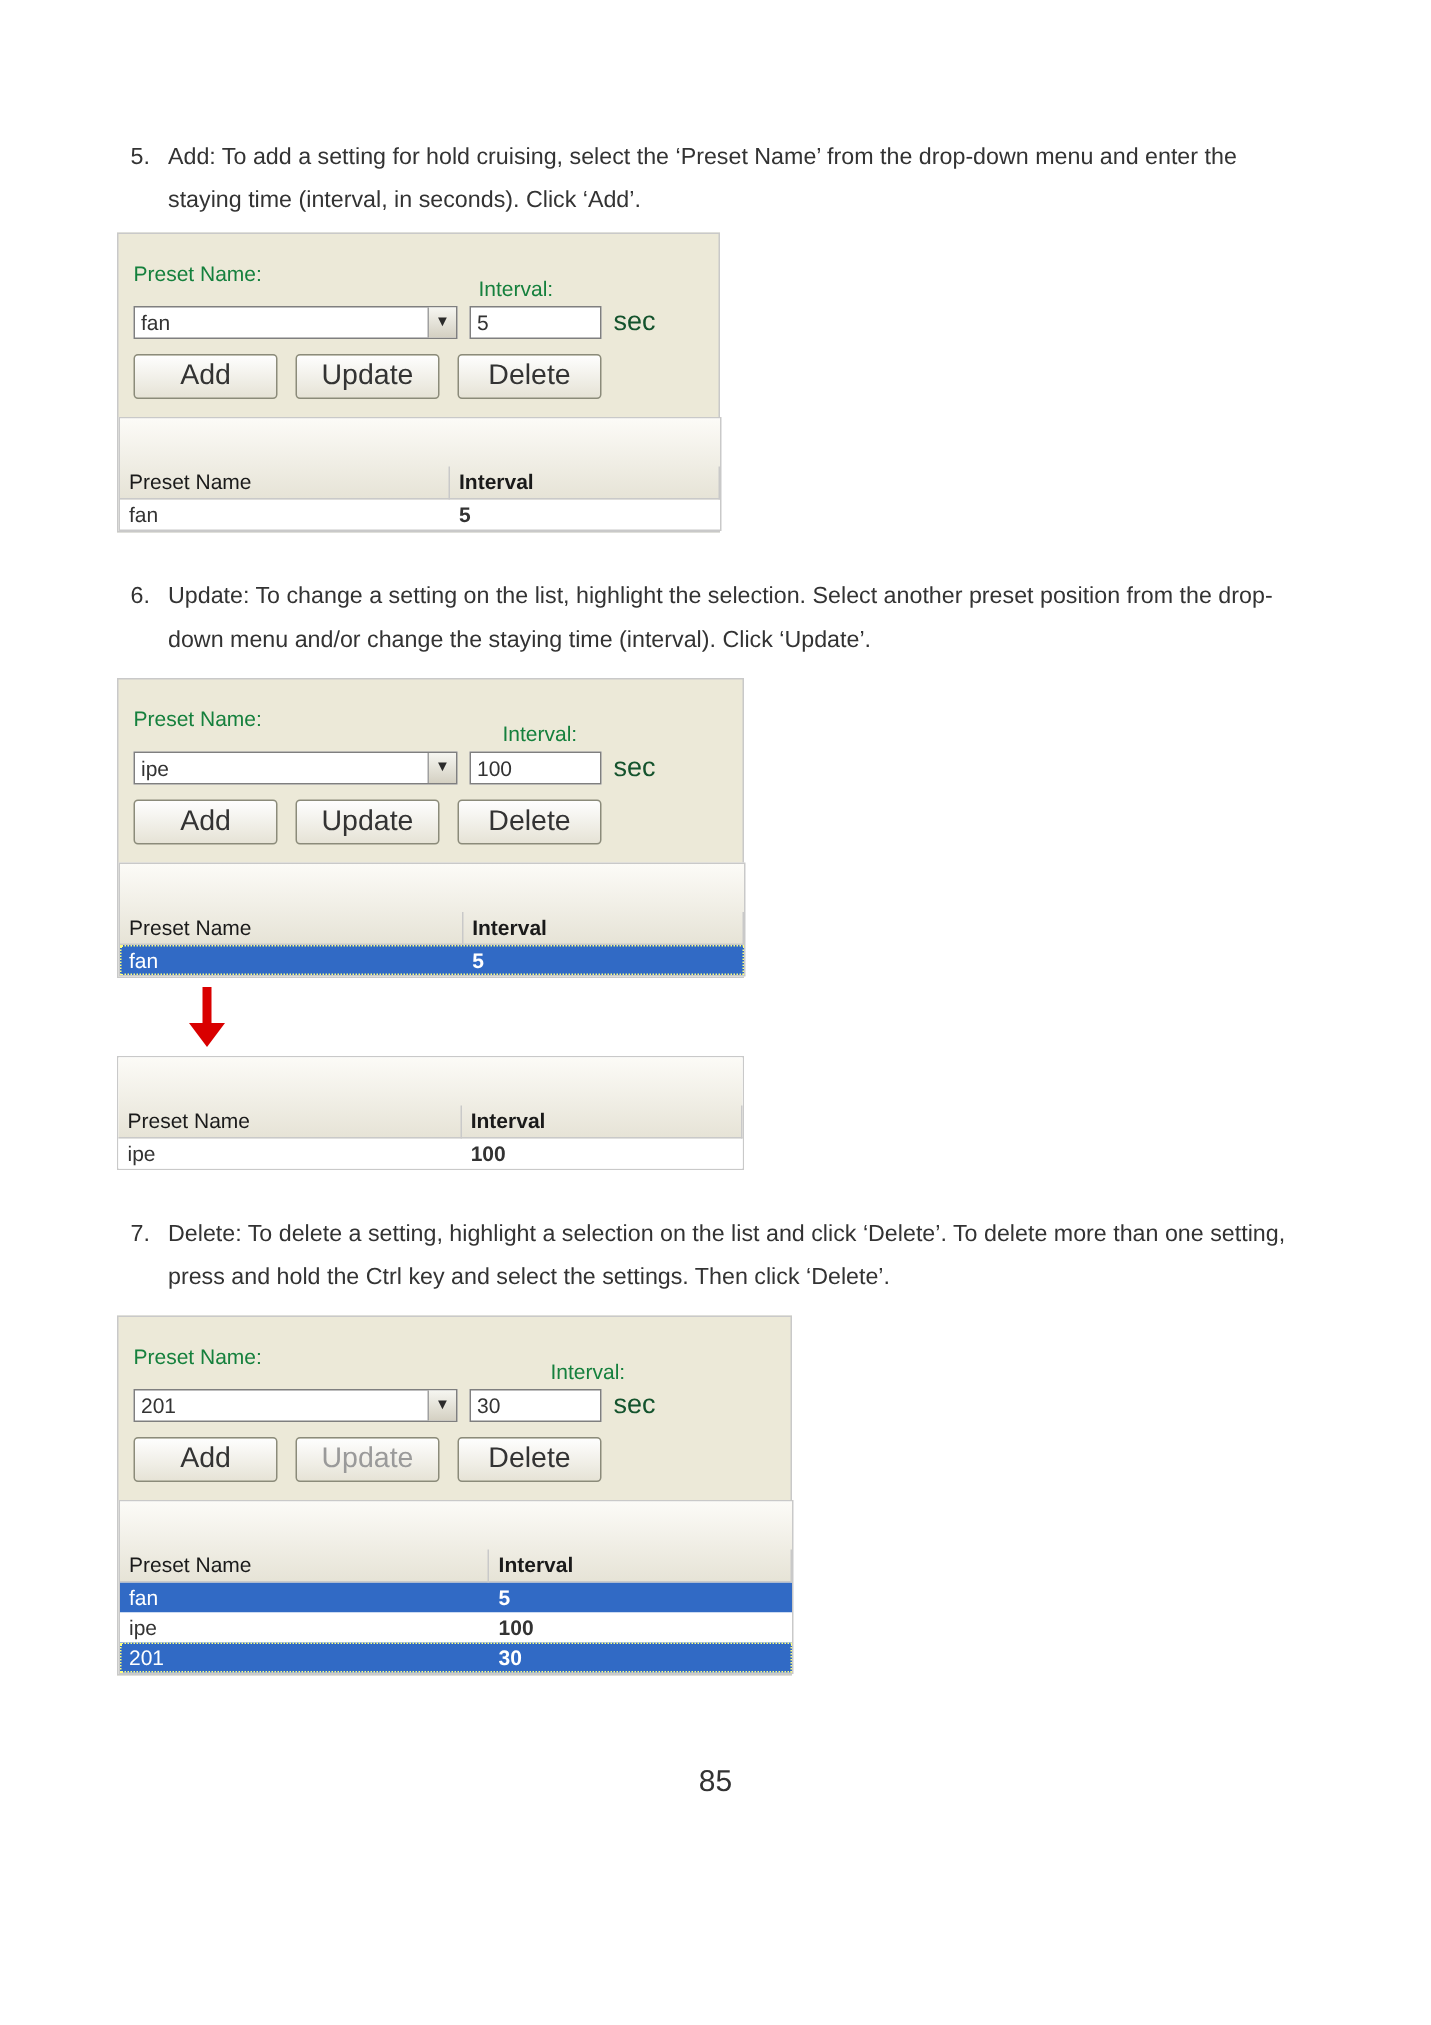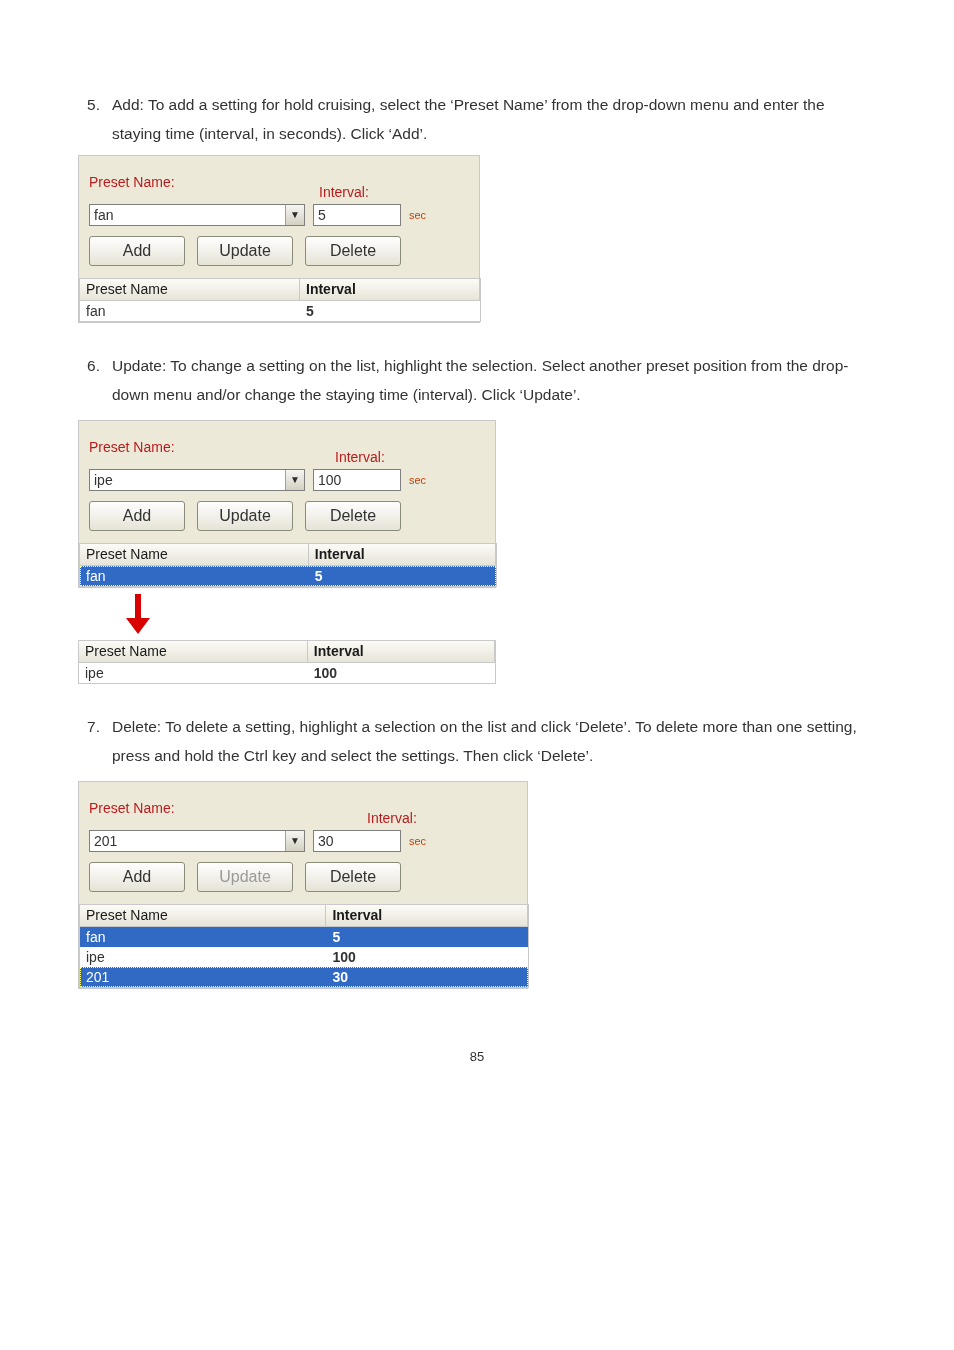--- a/index.html
+++ b/index.html
@@ -44,21 +44,21 @@
     font-size: 14px;
   }
   .panel-inner {
     padding: 8px 10px 0 10px;
   }
   .labels-row {
     display: flex;
     align-items: center;
     gap: 8px;
     margin-bottom: 4px;
-    color: #b91c1c;
+    color: #15803d;
   }
   .lbl-preset {
     flex: 1;
   }
   .lbl-interval {
     width: 150px;
     margin-top: 20px;
   }
   .inputs-row {
     display: flex;
@@ -96,36 +96,36 @@
     border: 1px solid #7f7f7f;
     height: 22px;
     width: 88px;
     box-sizing: border-box;
     padding: 0 4px;
     font-size: 14px;
     display: flex;
     align-items: center;
   }
   .sec {
-    font-size: 11px;
-    color: #c2410c;
+    font-size: 18px;
+    color: #14532d;
   }
   .btn-row {
     display: flex;
     gap: 12px;
     margin-bottom: 12px;
   }
   .classic-btn {
     width: 94px;
     height: 28px;
     background: linear-gradient(#fefefe,#e6e3d6);
     border: 1px solid #8b8b7a;
     border-radius: 3px;
     text-align: center;
-    font-size: 16px;
+    font-size: 19px;
     display: flex;
     align-items: center;
     justify-content: center;
     cursor: default;
   }
   .classic-btn.disabled {
     color: #9a9a9a;
   }
   .table-wrap {
     background: #ffffff;
@@ -145,20 +145,21 @@
     font-size: 14px;
     padding: 2px 6px;
   }
   .th {
     border-right: 1px solid #c9c9c9;
     border-bottom: 1px solid #c9c9c9;
     color: #1a1a1a;
     height: 22px;
     display: flex;
     align-items: center;
+    margin-top: 32px;
   }
   .col-name { width: 55%; }
   .col-int  { width: 45%; font-weight: bold; }
   .td {
     height: 20px;
     display: flex;
     align-items: center;
   }
   .row-selected {
     background: #316ac5;
@@ -181,21 +182,21 @@
     width: 6px;
     height: 24px;
     background: #d90000;
     margin-left: 57px;
   }
   .arrow-block {
     margin: 6px 0 6px 0;
   }
   .page-num {
     text-align: center;
-    font-size: 13px;
+    font-size: 20px;
     margin-top: 60px;
     color: #333333;
   }
   .panel.w-402 { width: 402px; }
   .panel.w-418 { width: 418px; }
   .panel.w-450 { width: 450px; }
   .transition-block {
     width: 418px;
   }
 </style>

